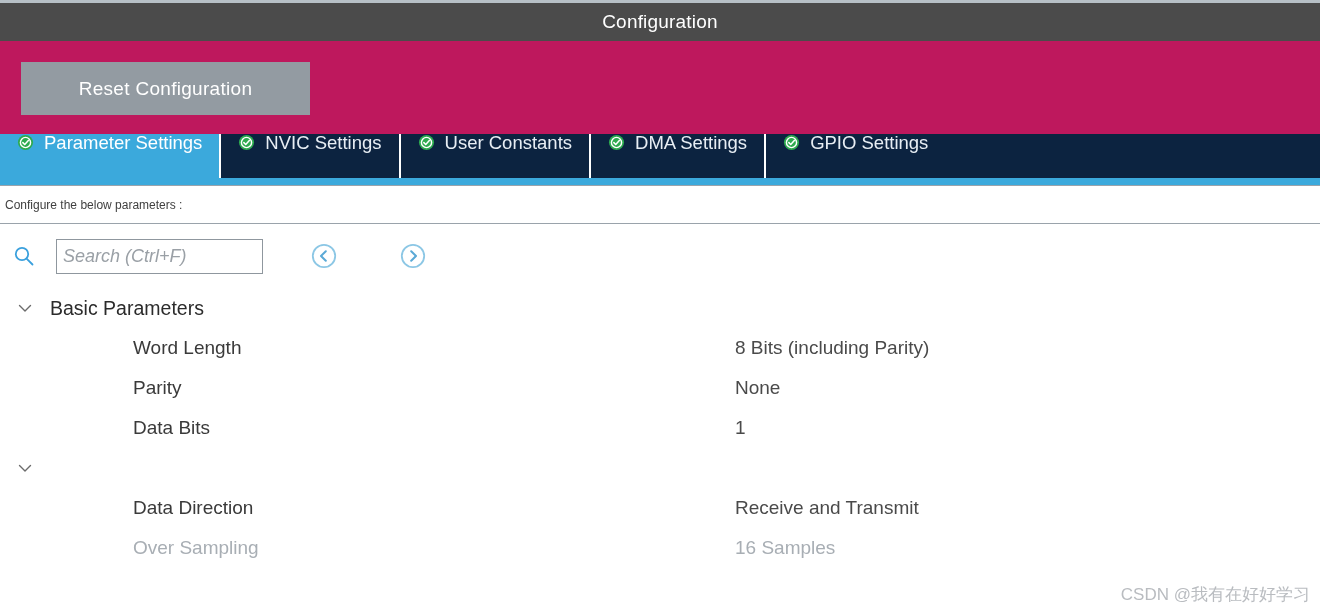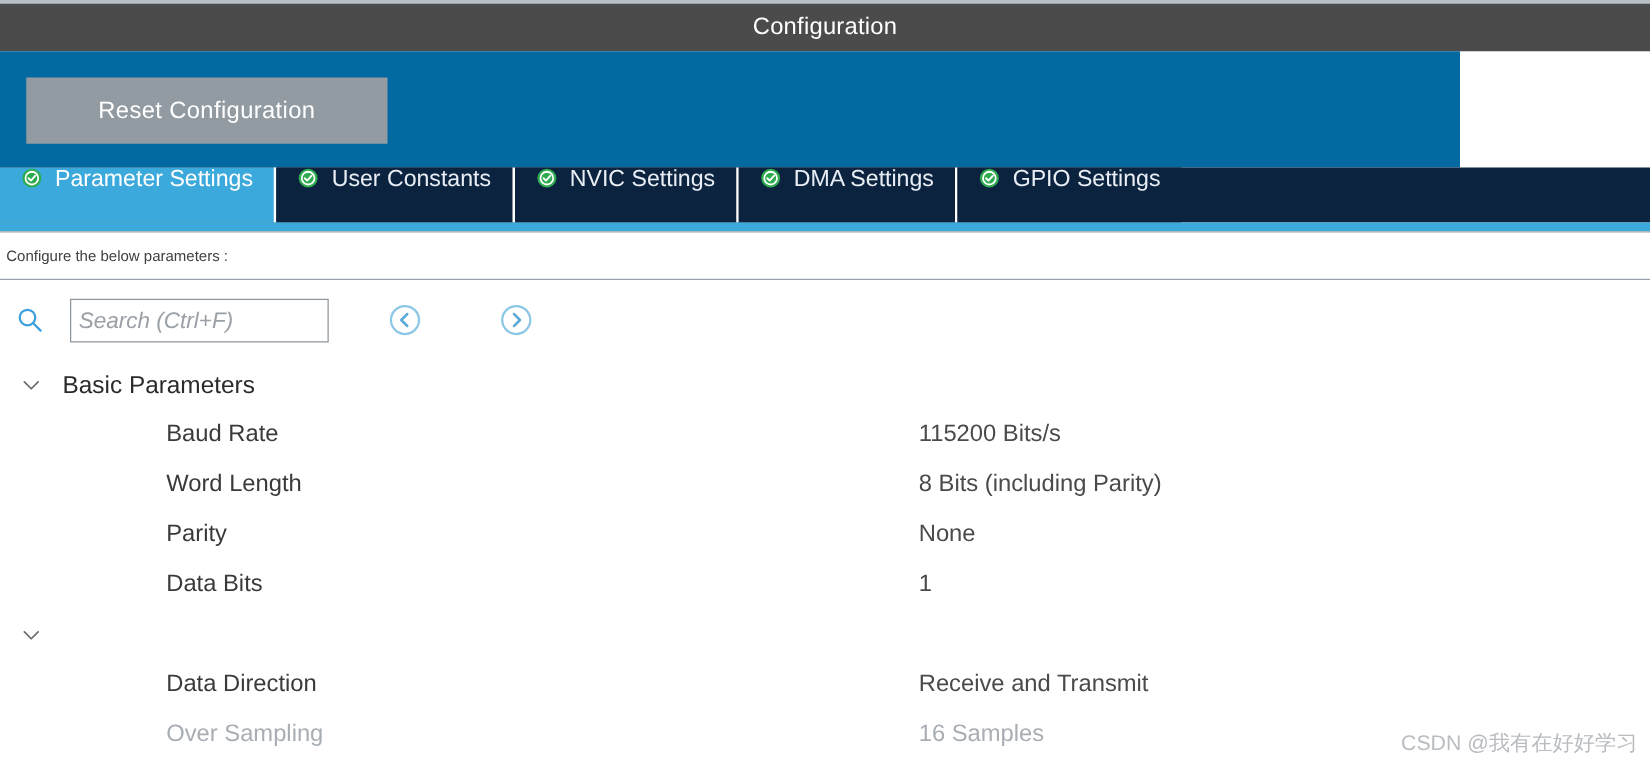--- a/index.html
+++ b/index.html
@@ -41,23 +41,23 @@
     color: #ffffff;
     font-size: 19px;
     letter-spacing: 0.2px;
   }
 
   
   .toolbar {
     position: absolute;
     left: 0;
     top: 41px;
-    width: 1168px;
+    width: 1320px;
     height: 93px;
-    background: #0369a1;
+    background: #be185d;
   }
   .reset-btn {
     position: absolute;
     left: 21px;
     top: 21px;
     width: 289px;
     height: 53px;
     background: #939ba2;
     border: none;
     color: #ffffff;
@@ -271,31 +271,31 @@
         <span class="tab-label">Parameter Settings</span>
       </div>
       <div class="tab">
         <span class="check-icon-wrap">
           <svg class="check-icon" viewBox="0 0 18 18">
             <circle cx="9" cy="9" r="8" fill="#2eab4f"></circle>
             <circle cx="9" cy="9" r="5.4" fill="none" stroke="#ffffff" stroke-width="1.5"></circle>
             <polyline points="6.2,9.1 8.2,11.1 12,6.9" fill="none" stroke="#ffffff" stroke-width="1.6" stroke-linecap="round" stroke-linejoin="round"></polyline>
           </svg>
         </span>
+        <span class="tab-label">NVIC Settings</span>
+      </div>
+      <div class="tab">
+        <span class="check-icon-wrap">
+          <svg class="check-icon" viewBox="0 0 18 18">
+            <circle cx="9" cy="9" r="8" fill="#2eab4f"></circle>
+            <circle cx="9" cy="9" r="5.4" fill="none" stroke="#ffffff" stroke-width="1.5"></circle>
+            <polyline points="6.2,9.1 8.2,11.1 12,6.9" fill="none" stroke="#ffffff" stroke-width="1.6" stroke-linecap="round" stroke-linejoin="round"></polyline>
+          </svg>
+        </span>
         <span class="tab-label">User Constants</span>
-      </div>
-      <div class="tab">
-        <span class="check-icon-wrap">
-          <svg class="check-icon" viewBox="0 0 18 18">
-            <circle cx="9" cy="9" r="8" fill="#2eab4f"></circle>
-            <circle cx="9" cy="9" r="5.4" fill="none" stroke="#ffffff" stroke-width="1.5"></circle>
-            <polyline points="6.2,9.1 8.2,11.1 12,6.9" fill="none" stroke="#ffffff" stroke-width="1.6" stroke-linecap="round" stroke-linejoin="round"></polyline>
-          </svg>
-        </span>
-        <span class="tab-label">NVIC Settings</span>
       </div>
       <div class="tab">
         <span class="check-icon-wrap">
           <svg class="check-icon" viewBox="0 0 18 18">
             <circle cx="9" cy="9" r="8" fill="#2eab4f"></circle>
             <circle cx="9" cy="9" r="5.4" fill="none" stroke="#ffffff" stroke-width="1.5"></circle>
             <polyline points="6.2,9.1 8.2,11.1 12,6.9" fill="none" stroke="#ffffff" stroke-width="1.6" stroke-linecap="round" stroke-linejoin="round"></polyline>
           </svg>
         </span>
         <span class="tab-label">DMA Settings</span>
@@ -345,24 +345,20 @@
   </div>
 
   <div class="tree" id="tree">
       <div class="tree-row group">
         <span class="chevron"><svg viewBox="0 0 18 18" width="18" height="18">
             <polyline points="3.5,6.5 9,12 14.5,6.5" fill="none" stroke="#6b6b6b" stroke-width="1.4" stroke-linecap="round" stroke-linejoin="round"></polyline>
           </svg></span>
         <span class="group-label">Basic Parameters</span>
       </div>
       <div class="tree-row">
-        <span class="param-label">Baud Rate</span>
-        <span class="param-value">115200 Bits/s</span>
-      </div>
-      <div class="tree-row">
         <span class="param-label">Word Length</span>
         <span class="param-value">8 Bits (including Parity)</span>
       </div>
       <div class="tree-row">
         <span class="param-label">Parity</span>
         <span class="param-value">None</span>
       </div>
       <div class="tree-row">
         <span class="param-label">Data Bits</span>
         <span class="param-value">1</span>

